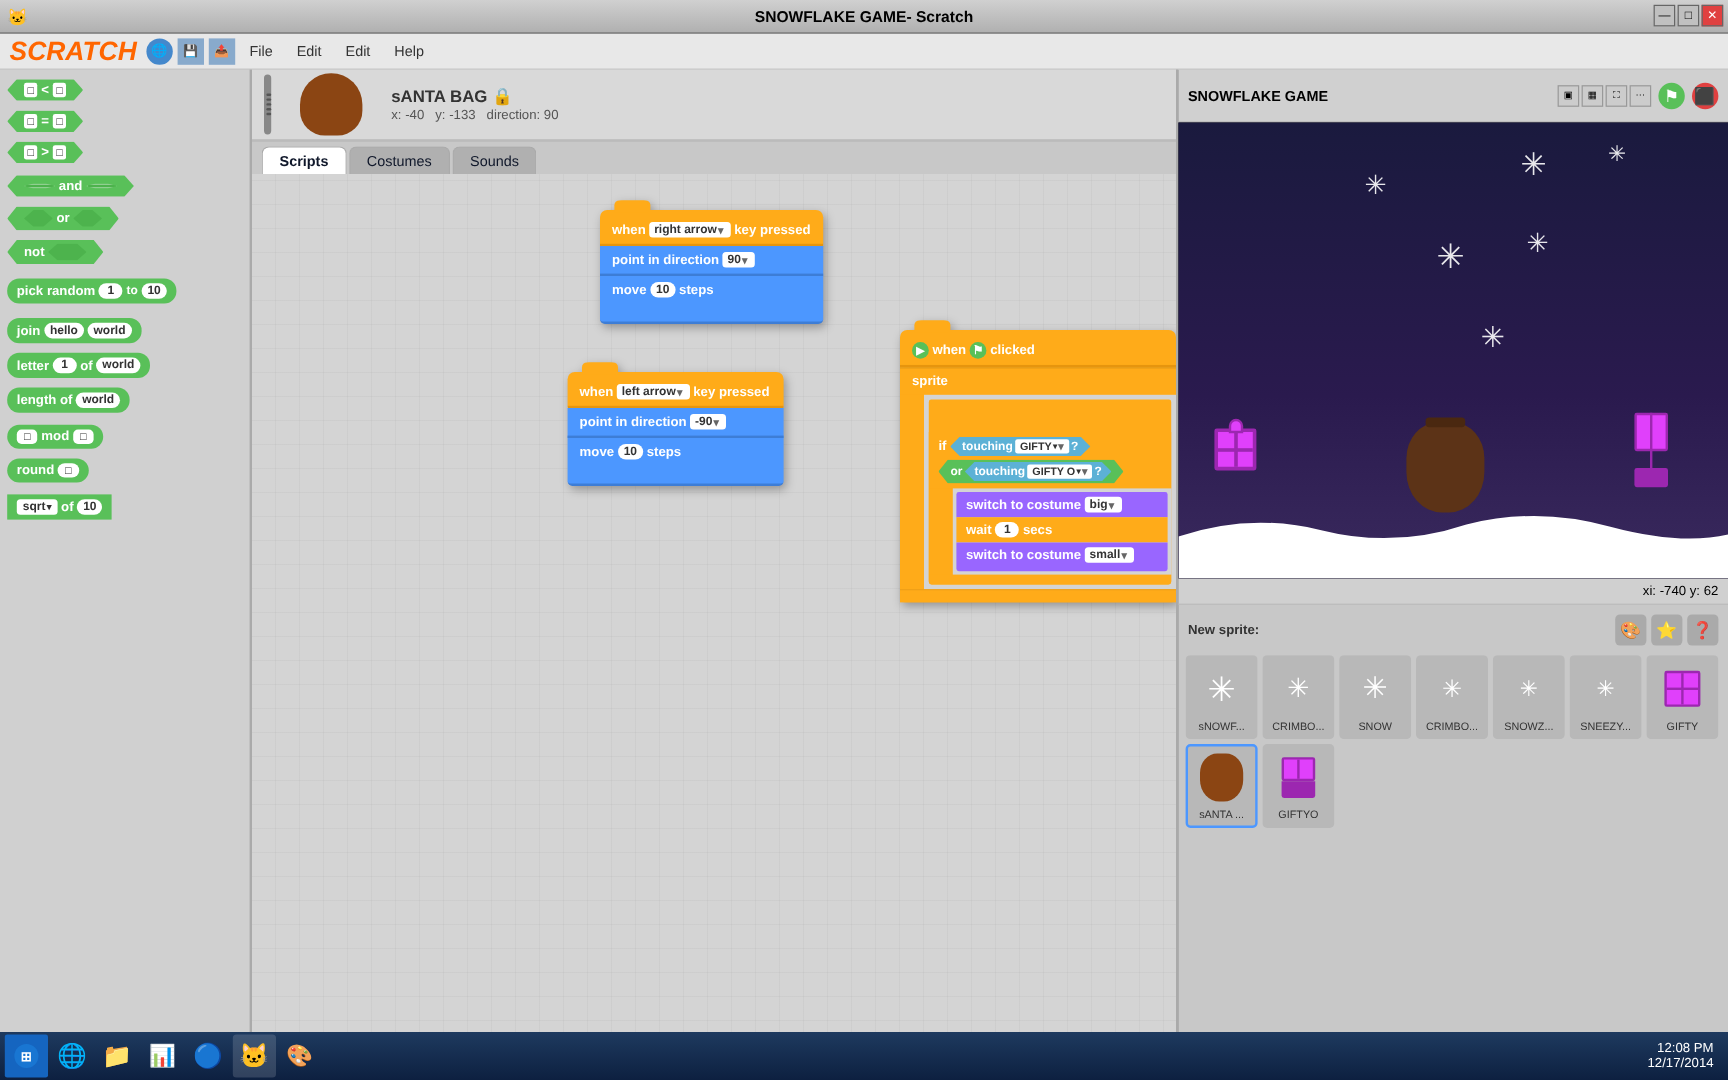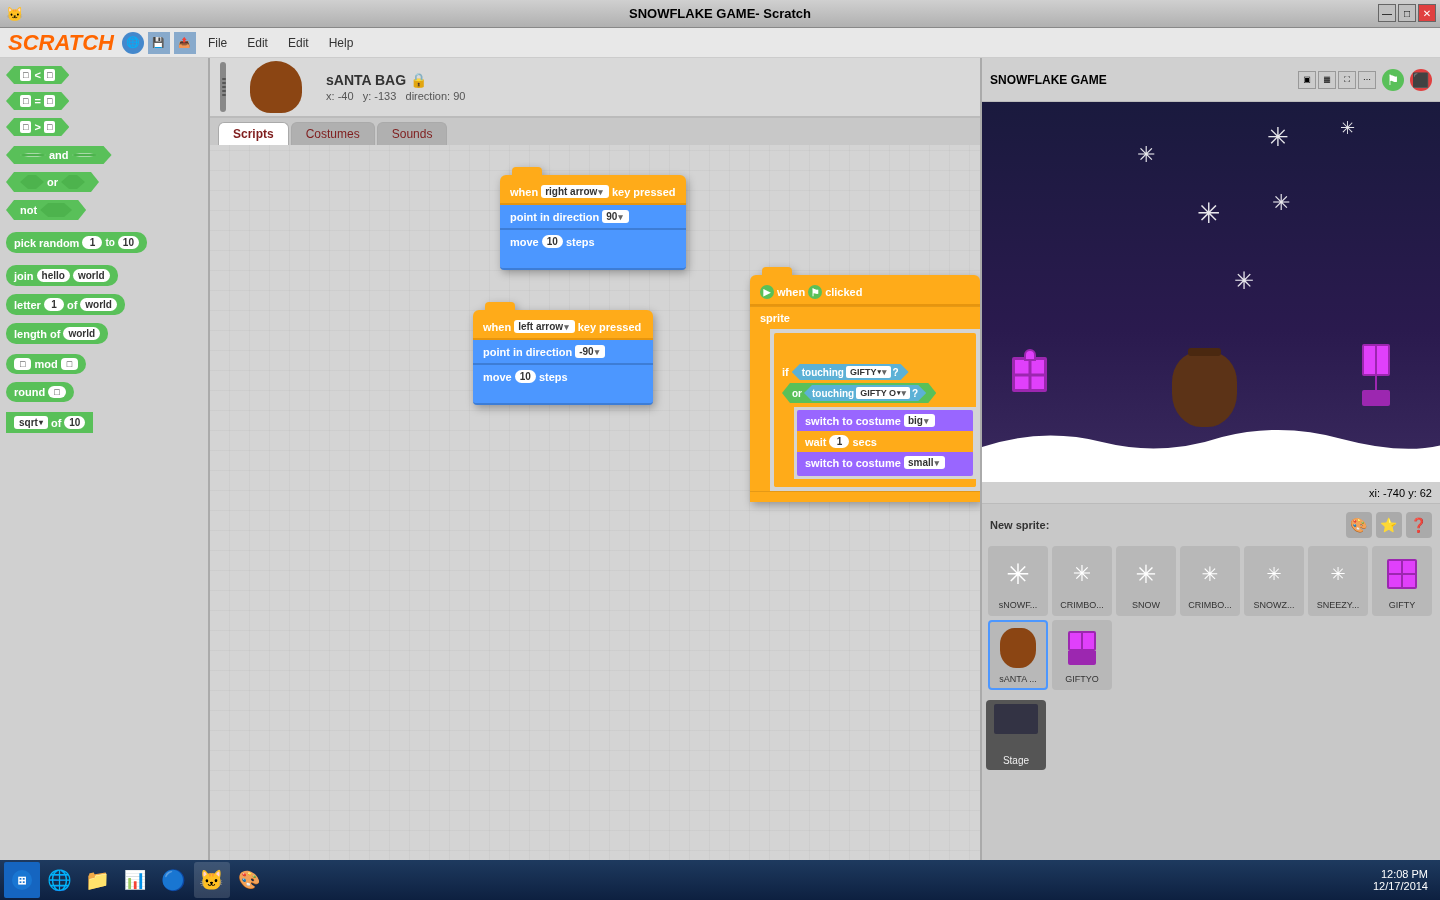--- a/index.html
+++ b/index.html
@@ -112,21 +112,21 @@
       gap: 2px;
     }
     .tab-btn {
       padding: 4px 14px;
       border-radius: 6px 6px 0 0;
       border: 1px solid #aaa;
       border-bottom: none;
       background: #b0b0b0;
       font-size: 12px;
       cursor: pointer;
-      color: #7f1d1d;
+      color: #0f172a;
     }
     .tab-btn.active { background: white; font-weight: bold; }
 
     #script-area {
       flex: 1;
       background: repeating-linear-gradient(
         0deg,
         transparent,
         transparent 19px,
         rgba(0,0,0,0.03) 19px,
@@ -728,26 +728,20 @@
               <div style="width:28px;height:20px;background:#e040fb;border:2px solid #9c27b0;border-radius:2px;position:relative;">
                 <div style="position:absolute;left:50%;top:0;bottom:0;width:2px;background:#9c27b0;transform:translateX(-50%);"></div>
               </div>
               <div style="width:28px;height:14px;background:#9c27b0;border-radius:0 0 2px 2px;margin-top:0;"></div>
             </div>
           </div>
           <div class="sprite-item-name">GIFTYO</div>
         </div>
       </div>
 
-      <div style="display:flex;gap:4px;margin-top:4px;">
-        <div class="stage-item">
-          <div class="stage-item-thumb"></div>
-          <div class="stage-item-name">Stage</div>
-        </div>
-      </div>
 
     </div>
   </div>
 
 </div>
 
 <div id="taskbar">
   <div class="taskbar-btn" style="background:#1565c0;border-radius:2px;">
     <svg width="24" height="24" viewBox="0 0 24 24">
         <circle cx="12" cy="12" r="10" fill="#1976d2"></circle>

